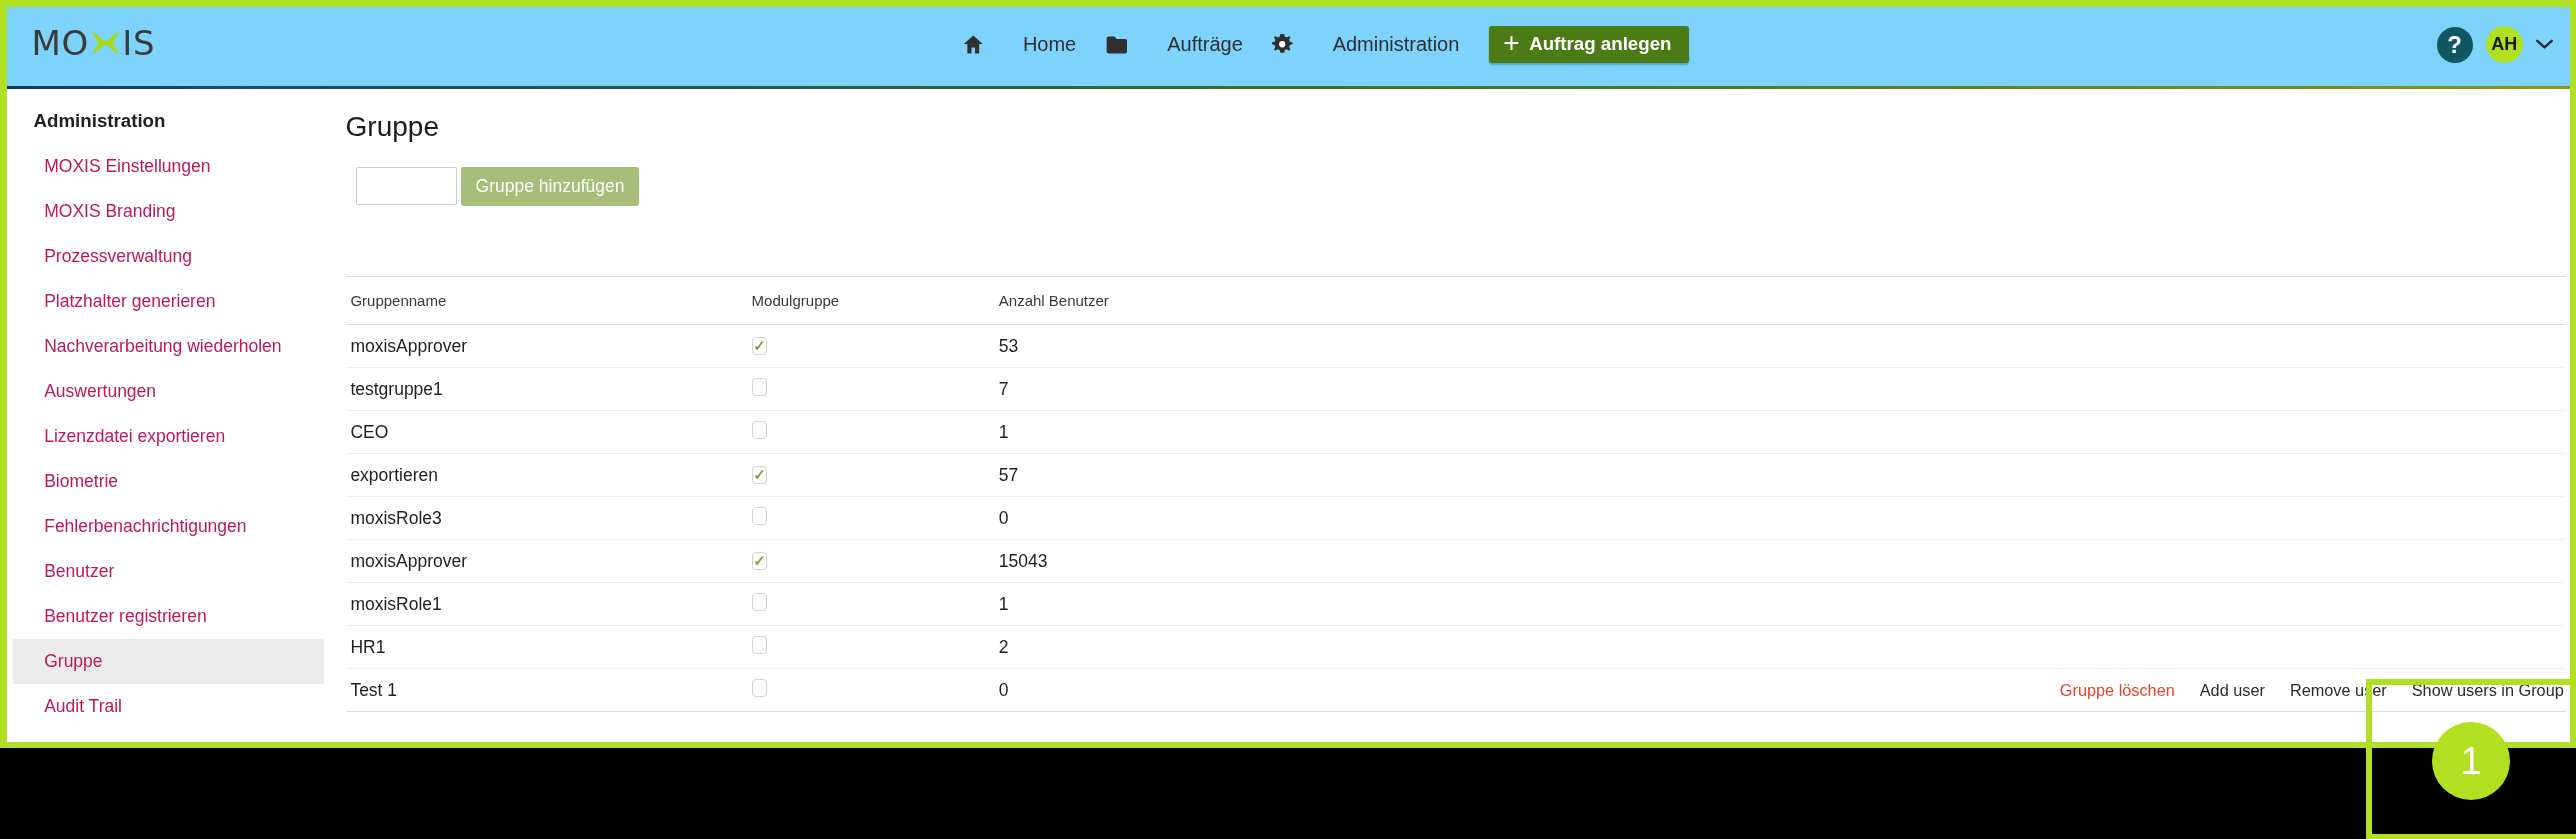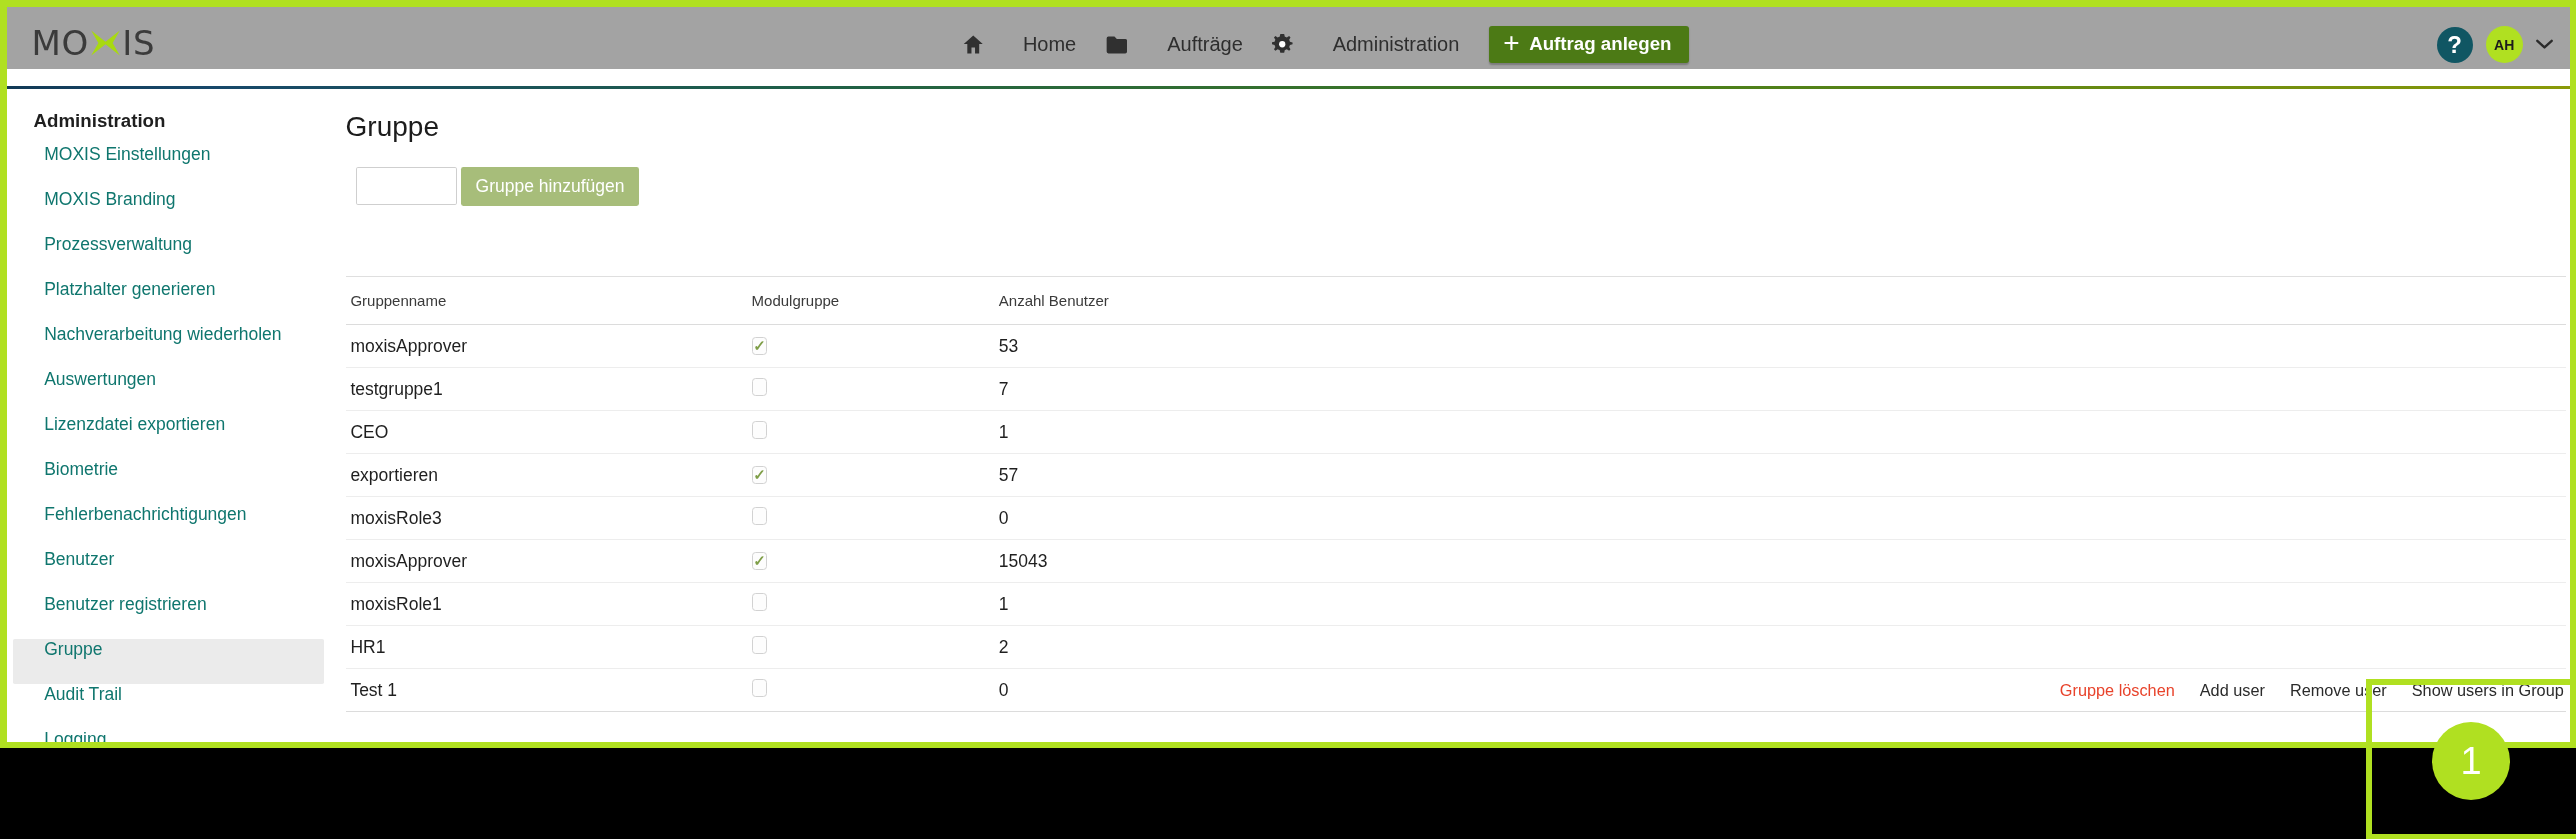--- a/index.html
+++ b/index.html
@@ -39,22 +39,22 @@
     height: 735px;
     background: #ffffff;
     overflow: hidden;
   }
 
   
   .topbar {
     position: absolute;
     left: 0; top: 0;
     width: 2563px;
-    height: 62px;
-    background: #a3a3a3;
+    height: 81px;
+    background: #7dd3fc;
   }
   .topbar-sep {
     position: absolute;
     left: 0; top: 79px;
     width: 2563px;
     height: 3px;
     background: linear-gradient(to right, #123a56 0%, #17486a 8%, #1f6046 32%, #437b1c 62%, #6f8d10 86%, #8a9a08 100%);
   }
 
   .logo {
@@ -158,21 +158,21 @@
     cursor: pointer;
   }
   .avatar {
     width: 37px; height: 37px;
     border-radius: 50%;
     background: #b0e021;
     color: #1c1c1c;
     display: flex;
     align-items: center;
     justify-content: center;
-    font-size: 14px;
+    font-size: 18px;
     font-weight: bold;
     cursor: pointer;
   }
   .caret-down {
     width: 18px;
     height: 18px;
     display: flex;
     align-items: center;
     justify-content: center;
     cursor: pointer;
@@ -193,26 +193,26 @@
     color: #1f1f1f;
   }
   .sidebar-list {
     margin-top: 11.4px;
     list-style: none;
     padding: 0;
   }
   .sidebar-item {
     height: 45px;
     display: flex;
-    align-items: flex-start;
+    align-items: center;
     padding-left: 31px;
     margin: 0 7.2px 0 6.6px;
     border-radius: 1.8px;
     font-size: 17.5px;
-    color: #0f766e;
+    color: #be185d;
     cursor: pointer;
     box-sizing: border-box;
   }
   .sidebar-item.active { background: #ebebeb; }
 
   
   .main {
     position: absolute;
     left: 325px; top: 82px;
     width: 2238px;

